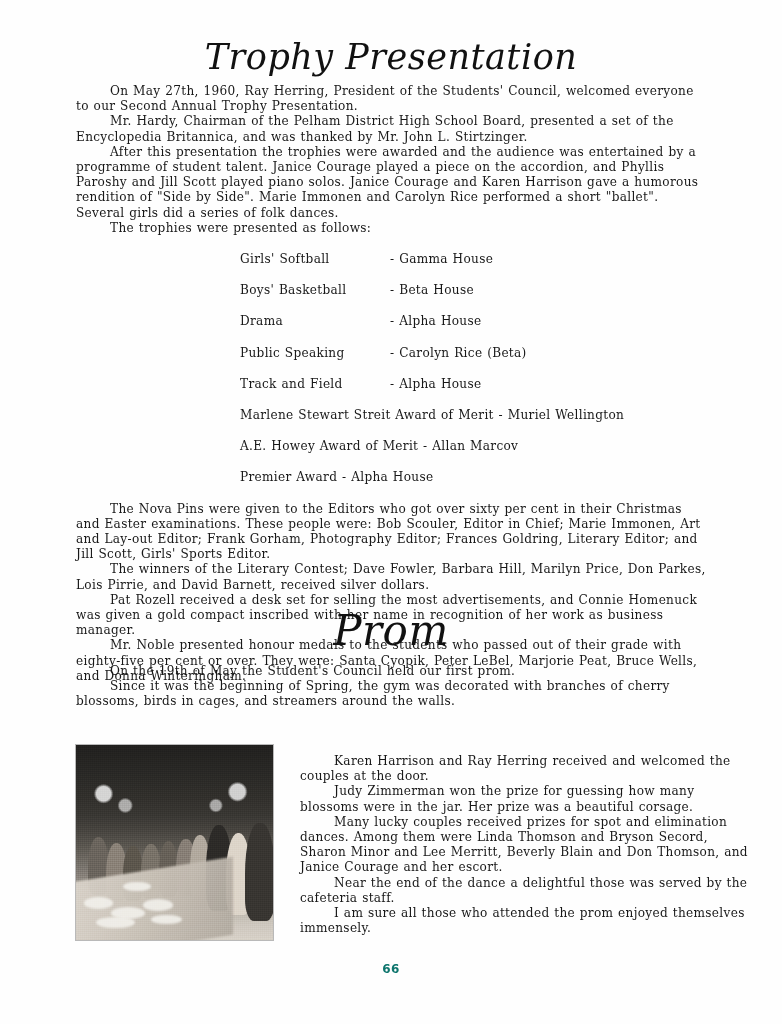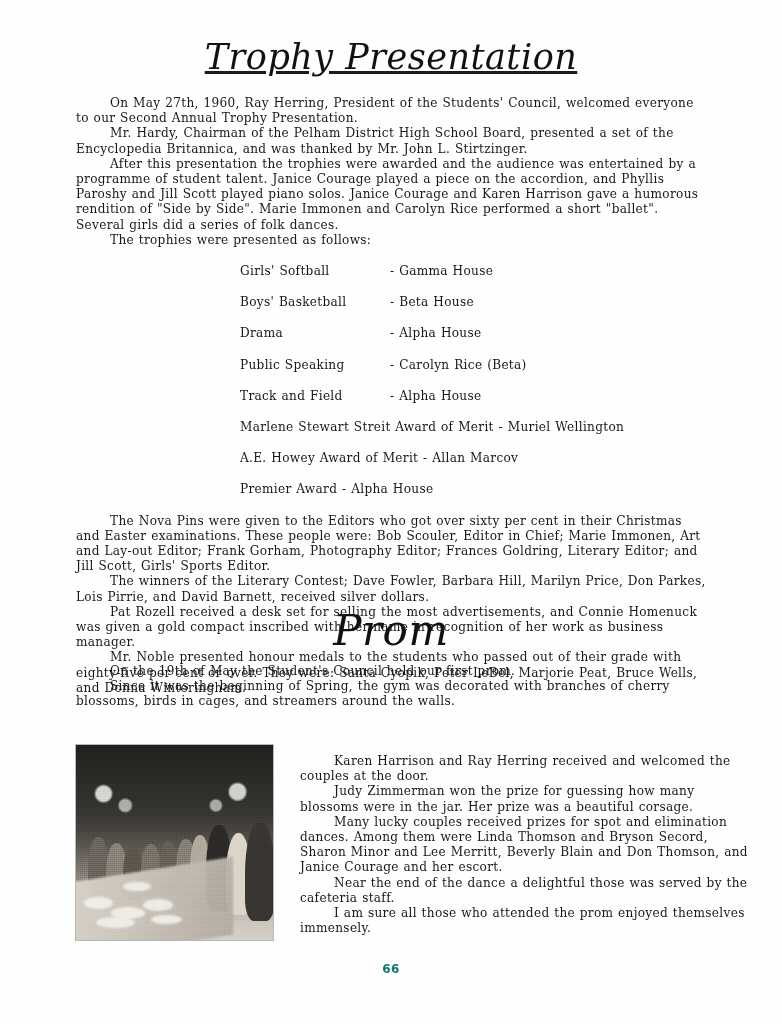--- a/index.html
+++ b/index.html
@@ -15,21 +15,20 @@
     color: #1b1b1b;
     overflow: hidden;
   }
 
   .page {
     position: relative;
     width: 782px;
     height: 1024px;
     background: #fefefe;
     box-sizing: border-box;
-    text-decoration: underline;
   }
 
   
   .script-heading {
     text-align: center;
     font-family: "DejaVu Serif", "Liberation Serif", serif;
     font-style: italic;
     font-weight: 400;
     color: #111111;
     letter-spacing: 0.5px;
@@ -59,21 +58,21 @@
   }
   .para {
     margin: 0;
     text-indent: 34px;
   }
 
   
   #trophy-text {
     position: absolute;
     left: 76px;
-    top: 96px;
+    top: 84px;
     width: 632px;
   }
 
   
   .awards {
     list-style: none;
     margin: 0;
     padding: 0;
   }
   .award-row {

